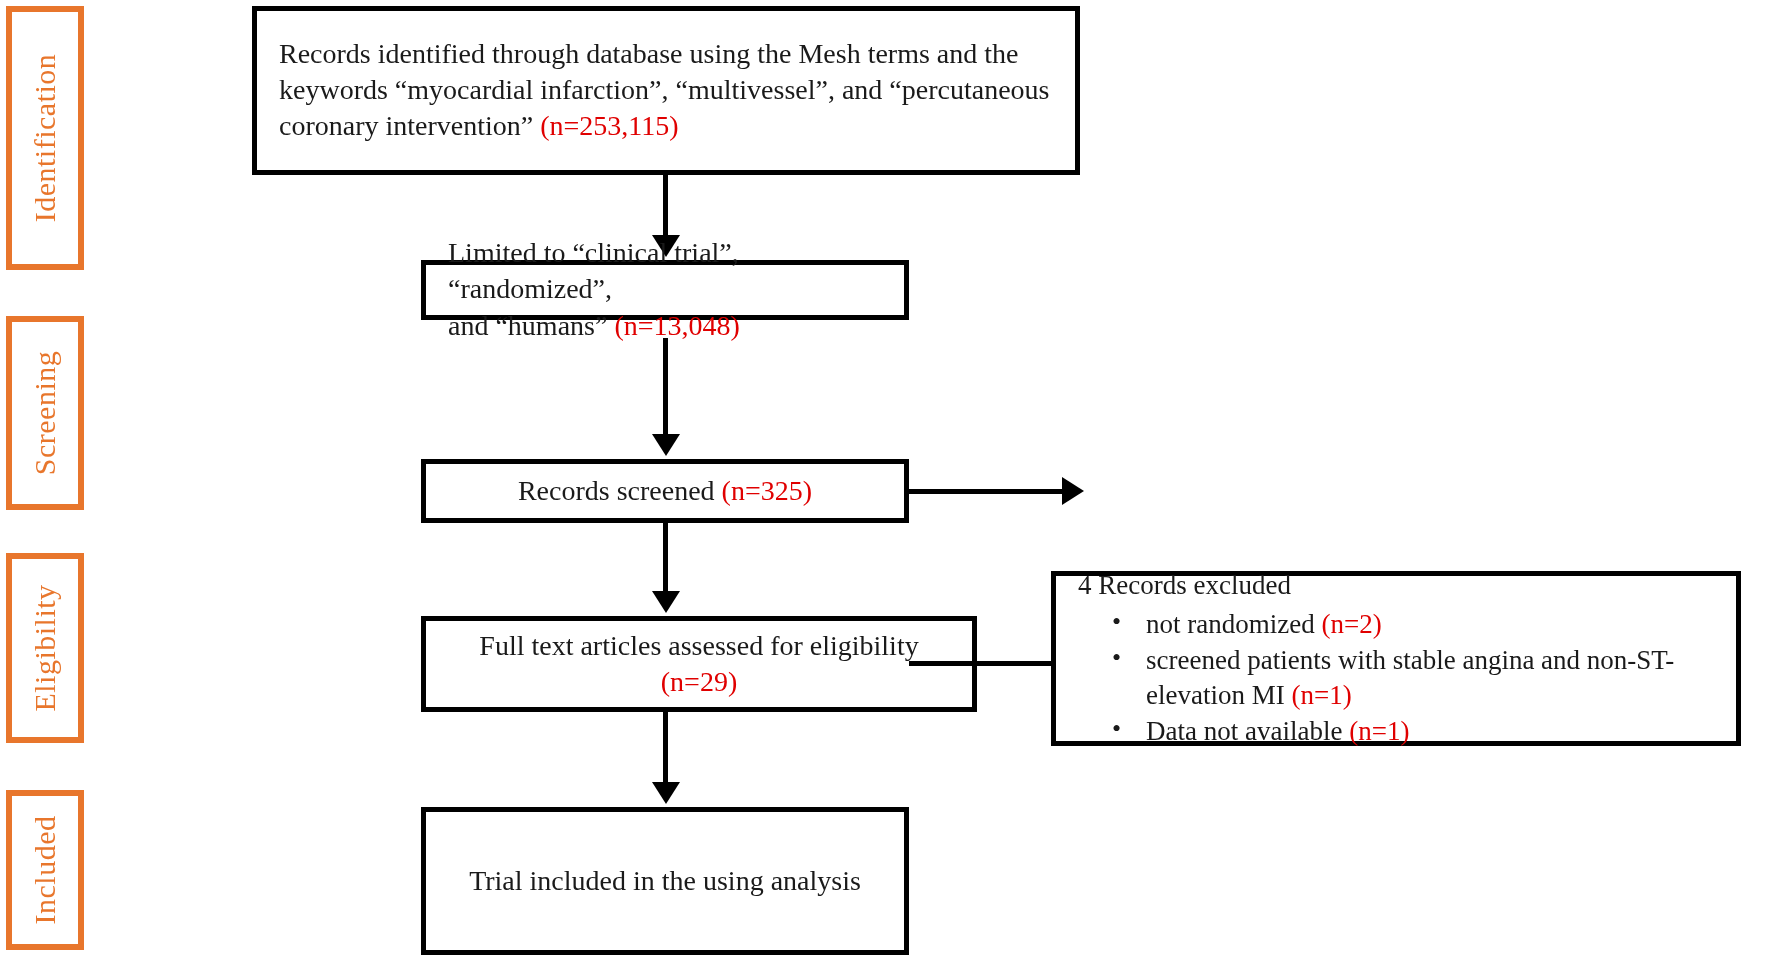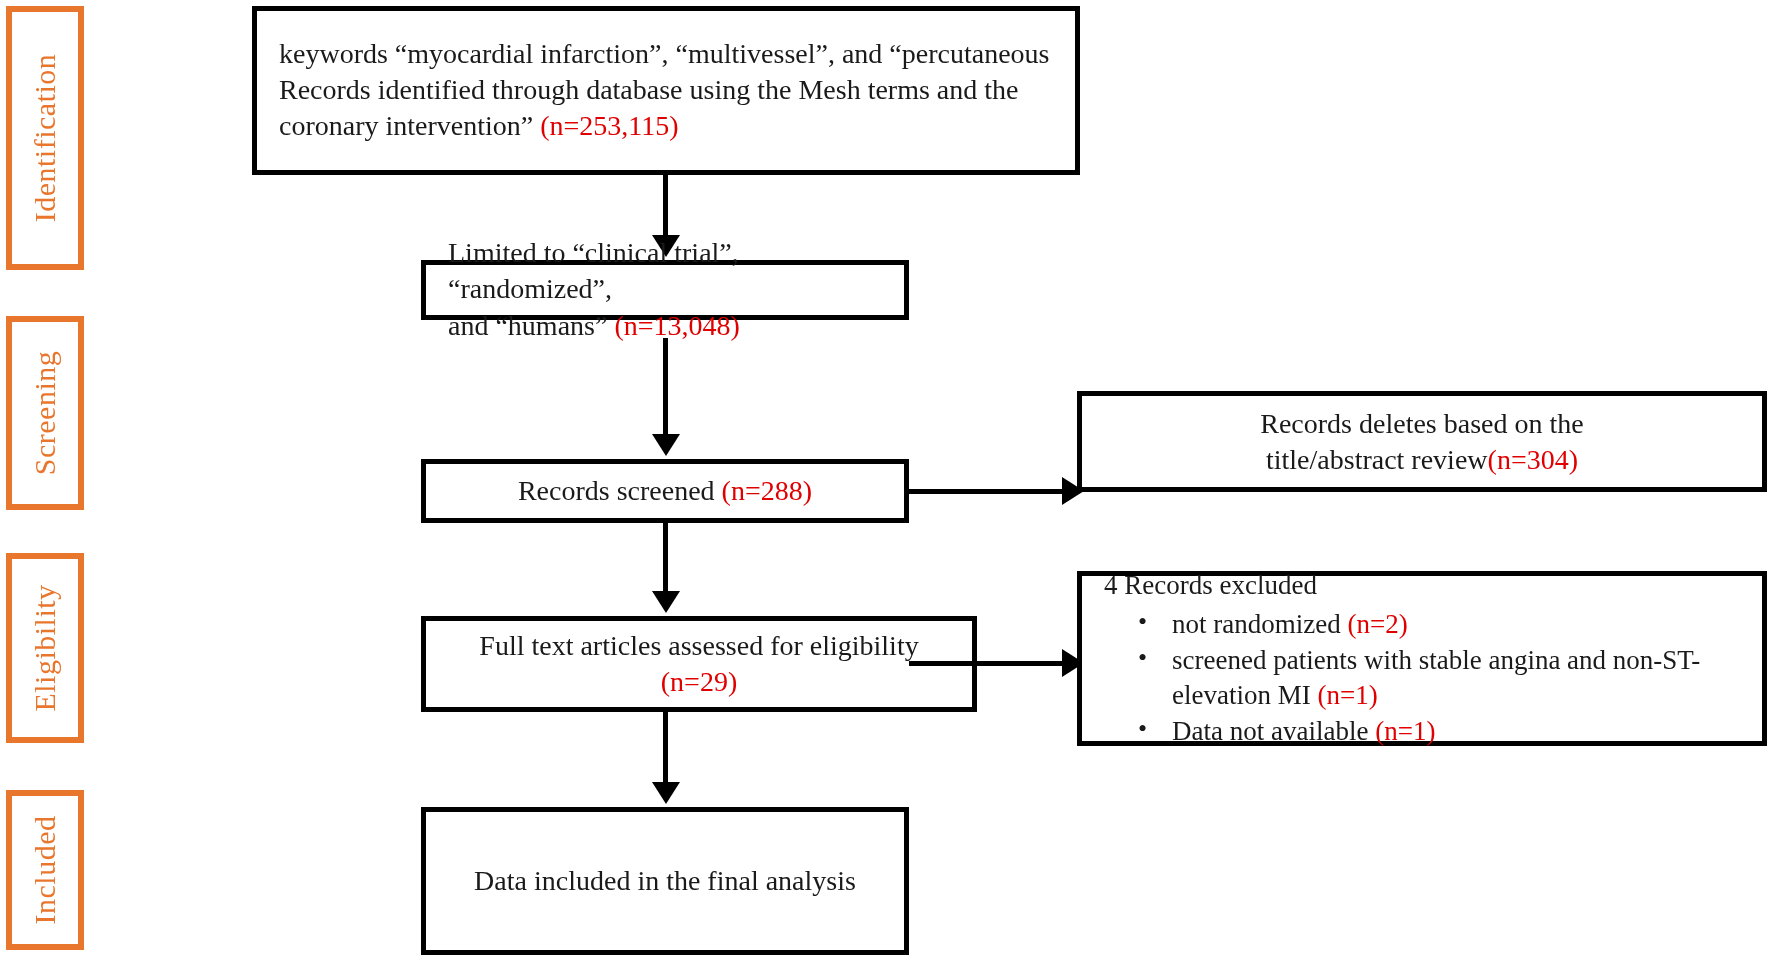--- a/index.html
+++ b/index.html
@@ -82,22 +82,22 @@
   <div class="stage-label" style="left:6px; top:553px; width:78px; height:190px;">
     <span class="vtext">Eligibility</span>
   </div>
 
   <div class="stage-label" style="left:6px; top:790px; width:78px; height:160px;">
     <span class="vtext">Included</span>
   </div>
 
   <div class="box" style="left:252px; top:6px; width:828px; height:169px;">
     <div class="inner just">
+      <div>Records identified through database using the Mesh terms and the</div>
       <div>keywords “myocardial infarction”, “multivessel”, and “percutaneous</div>
-      <div>Records identified through database using the Mesh terms and the</div>
       <div style="text-align:center;">
         <span>coronary intervention” </span><span class="red">(n=253,115)</span>
       </div>
     </div>
   </div>
 
   <div class="vline" style="left:663px; top:175px; height:62px;"></div>
   <div class="arrow-down" style="left:652px; top:235px;"></div>
 
   <div class="box" style="left:421px; top:260px; width:488px; height:60px;">
@@ -108,51 +108,43 @@
       </div>
     </div>
   </div>
 
   <div class="vline" style="left:663px; top:338px; height:98px;"></div>
   <div class="arrow-down" style="left:652px; top:434px;"></div>
 
   <div class="box" style="left:421px; top:459px; width:488px; height:64px;">
     <div class="inner ctr">
       <div>
-        <span>Records screened </span><span class="red">(n=288)</span>
+        <span>Records screened </span><span class="red">(n=325)</span>
       </div>
     </div>
   </div>
 
   <div class="hline" style="left:909px; top:489px; width:155px;"></div>
   <div class="arrow-right" style="left:1062px; top:477px;"></div>
 
-  <div class="box" style="left:1077px; top:391px; width:690px; height:101px;">
-    <div class="inner ctr">
-      <div>Records deletes based on the</div>
-      <div>
-        <span>title/abstract review</span><span class="red">(n=304)</span>
-      </div>
-    </div>
-  </div>
 
   <div class="vline" style="left:663px; top:523px; height:70px;"></div>
   <div class="arrow-down" style="left:652px; top:591px;"></div>
 
   <div class="box" style="left:421px; top:616px; width:556px; height:96px;">
     <div class="inner ctr">
       <div>Full text articles assessed for eligibility</div>
       <div class="red">(n=29)</div>
     </div>
   </div>
 
   <div class="hline" style="left:909px; top:661px; width:155px;"></div>
   <div class="arrow-right" style="left:1062px; top:649px;"></div>
 
-  <div class="box" style="left:1077px; top:571px; width:690px; height:175px;">
+  <div class="box" style="left:1051px; top:571px; width:690px; height:175px;">
     <div class="inner lft" style="font-size:27px;">
       <div>4 Records excluded</div>
       <ul class="excl">
         <li>
           <span class="bul">•</span>
           <span>not randomized </span><span class="red">(n=2)</span>
         </li>
         <li>
           <span class="bul">•</span>
           <span>screened patients with stable angina and non-ST-elevation MI </span><span class="red">(n=1)</span>
@@ -163,17 +155,17 @@
         </li>
       </ul>
     </div>
   </div>
 
   <div class="vline" style="left:663px; top:712px; height:72px;"></div>
   <div class="arrow-down" style="left:652px; top:782px;"></div>
 
   <div class="box" style="left:421px; top:807px; width:488px; height:148px;">
     <div class="inner ctr">
-      <div>Data included in the final analysis</div>
+      <div>Trial included in the using analysis</div>
     </div>
   </div>
 
 </div>
 
 </body></html>

